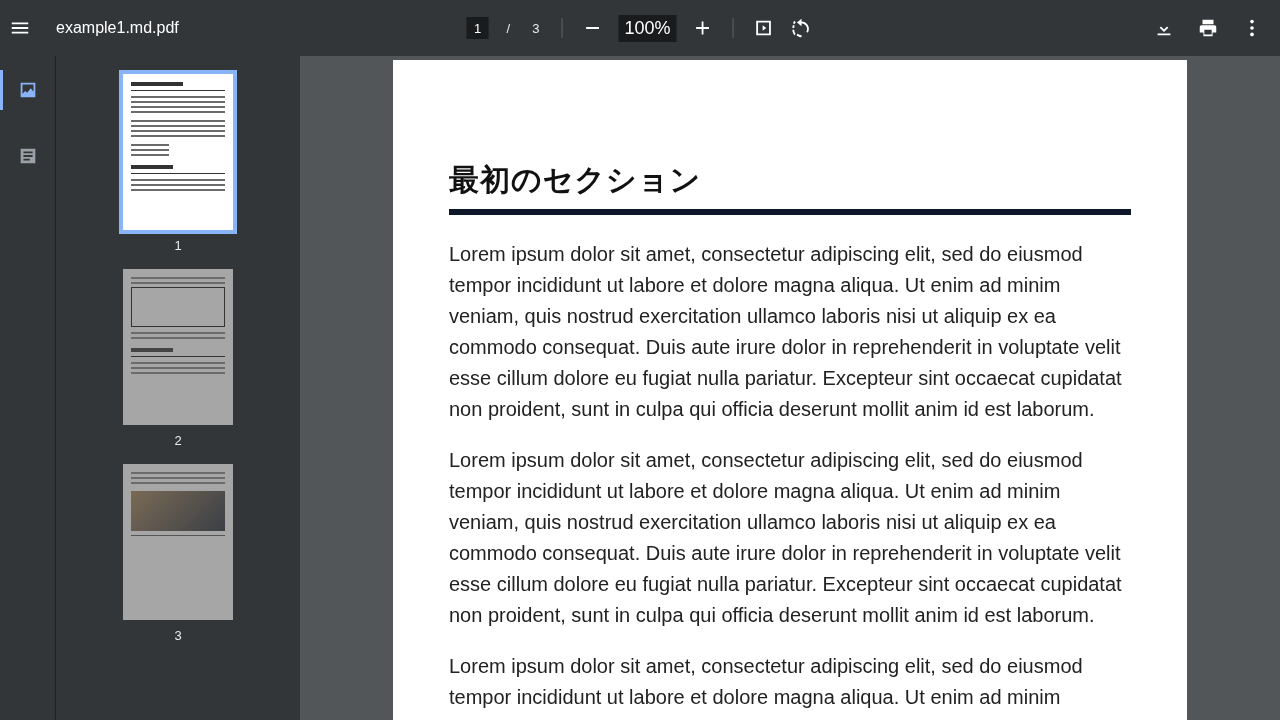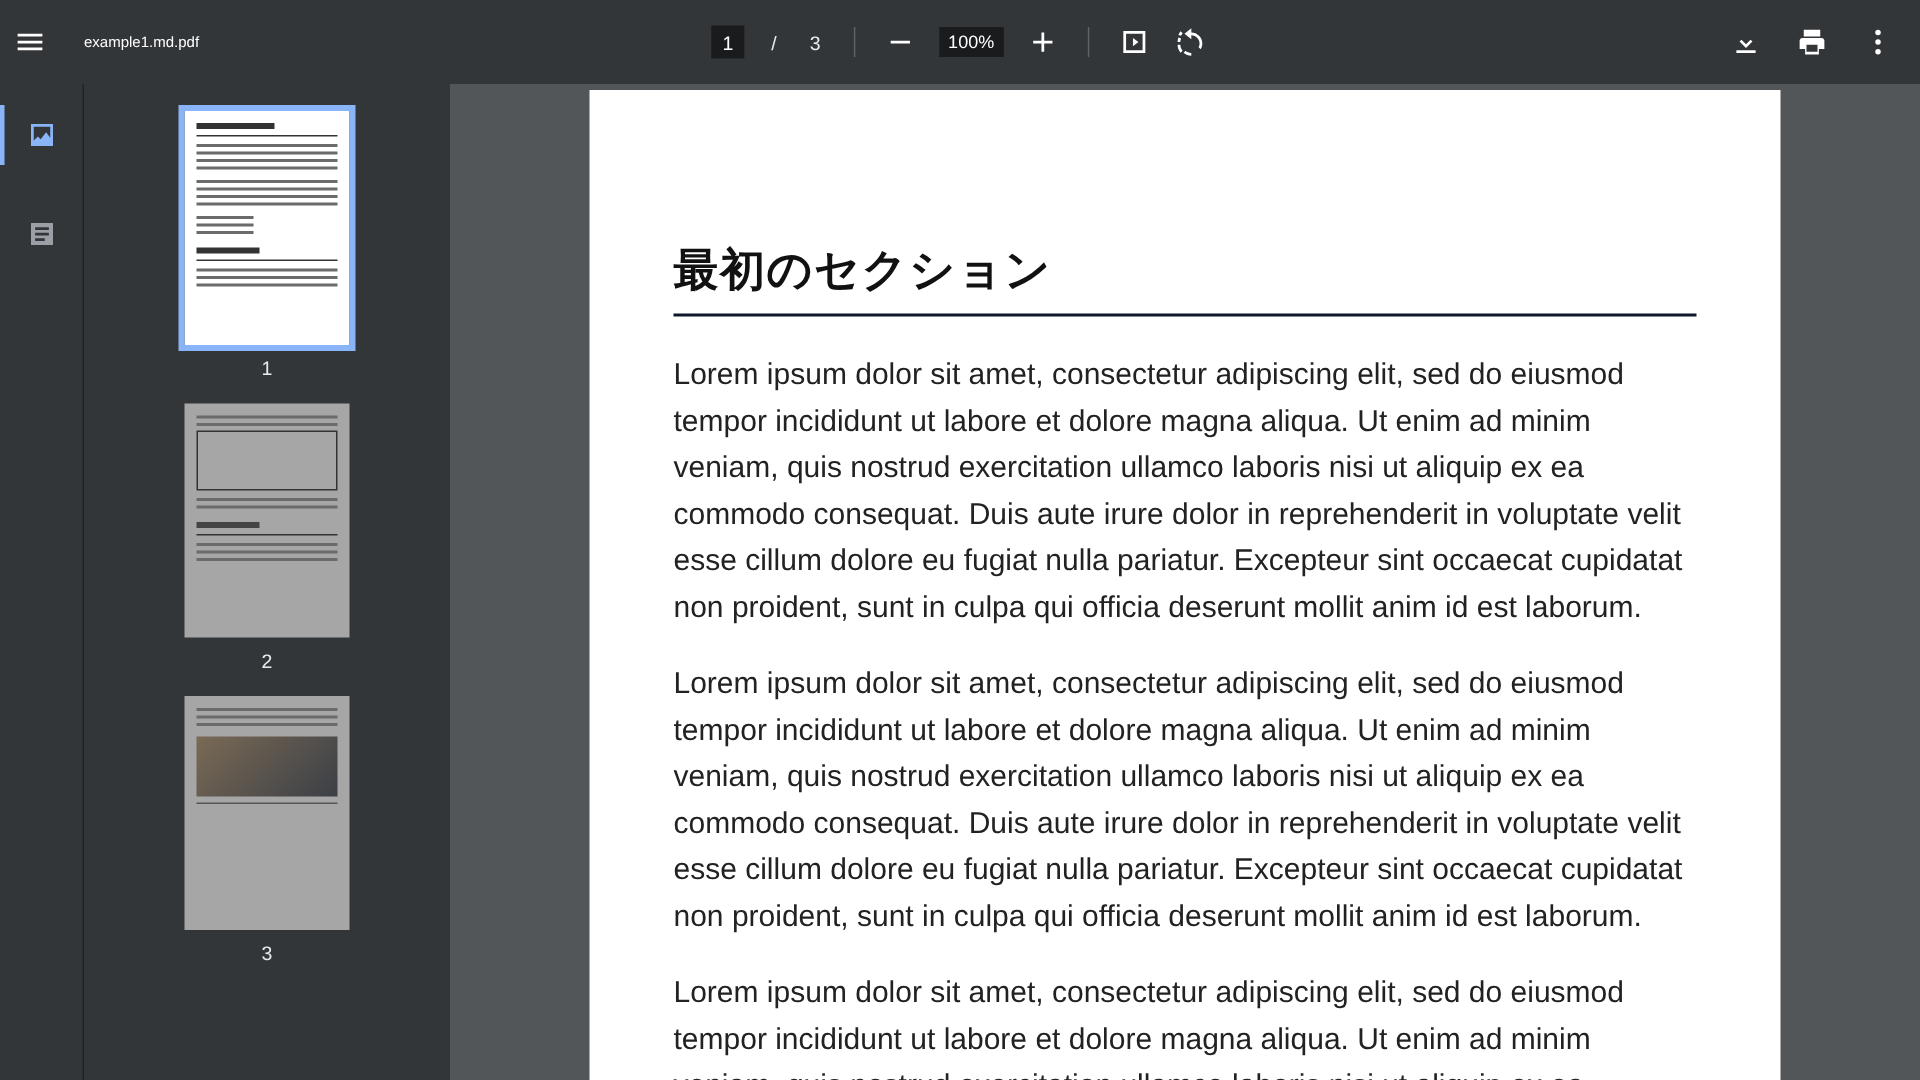--- a/index.html
+++ b/index.html
@@ -10,29 +10,29 @@
   .toolbar {
     height: 56px; background: #323639; color: #fff;
     display: flex; align-items: center; padding: 0 8px; position: relative;
     flex-shrink: 0;
   }
   .tb-left { display: flex; align-items: center; gap: 20px; }
   .tb-center { position: absolute; left: 50%; transform: translateX(-50%); display: flex; align-items: center; gap: 14px; }
   .tb-right { margin-left: auto; display: flex; align-items: center; gap: 20px; padding-right: 8px;}
   .icon-btn { width: 24px; height: 24px; display:flex; align-items:center; justify-content:center; cursor:pointer; color:#fff; }
   .icon-btn svg { width: 22px; height: 22px; fill: #fff; }
-  .filename { font-size: 10px; color: #fff; margin-left: 4px;}
+  .filename { font-size: 16px; color: #fff; margin-left: 4px;}
   .page-input {
     width: 22px; height: 22px; background:#191b1c; color:#fff; text-align:center;
     border:none; font-size:13px; outline:none;
   }
   .page-of { font-size: 13px; color:#e8eaed; margin: 0 4px;}
   .tb-sep { width:1px; height:20px; background:#5f6368; margin: 0 4px;}
   .zoom-box {
-    background:#191b1c; color:#fff; font-size:12px; padding: 3px 6px;
+    background:#191b1c; color:#fff; font-size:18px; padding: 3px 6px;
   }
 
   
   .body { flex:1; display:flex; min-height:0; }
 
   
   .rail {
     width: 56px; background:#323639; display:flex; flex-direction:column; align-items:center;
     padding-top: 18px; gap: 34px; border-right: 1px solid #1f2224;
   }
@@ -65,21 +65,21 @@
   
   .stage {
     flex:1; background:#525659; overflow-y: scroll; display:flex; justify-content:center;
     padding: 4px 0 0 0;
   }
   .page {
     width: 794px; min-height: 1060px; background:#fff; padding: 100px 56px 56px 56px;
   }
   .page h1 {
     font-size: 30px; font-weight: 700; color:#111; letter-spacing:1px;
-    padding-bottom: 8px; border-bottom: 2px solid #0f172a; margin-bottom: 24px;
+    padding-bottom: 8px; border-bottom: 6px solid #0f172a; margin-bottom: 24px;
     font-family: "Hiragino Kaku Gothic ProN","Yu Gothic",Meiryo,sans-serif;
   }
   .page p {
     font-size: 20px; line-height: 1.55; color:#222; margin-bottom: 20px;
     font-family: Arial, sans-serif;
   }
   .page ul { margin: 0 0 20px 40px; }
   .page li { font-size:20px; line-height:1.55; color:#0f172a;
     font-family: "Hiragino Kaku Gothic ProN","Yu Gothic",Meiryo,sans-serif; margin-bottom:2px;}
 

